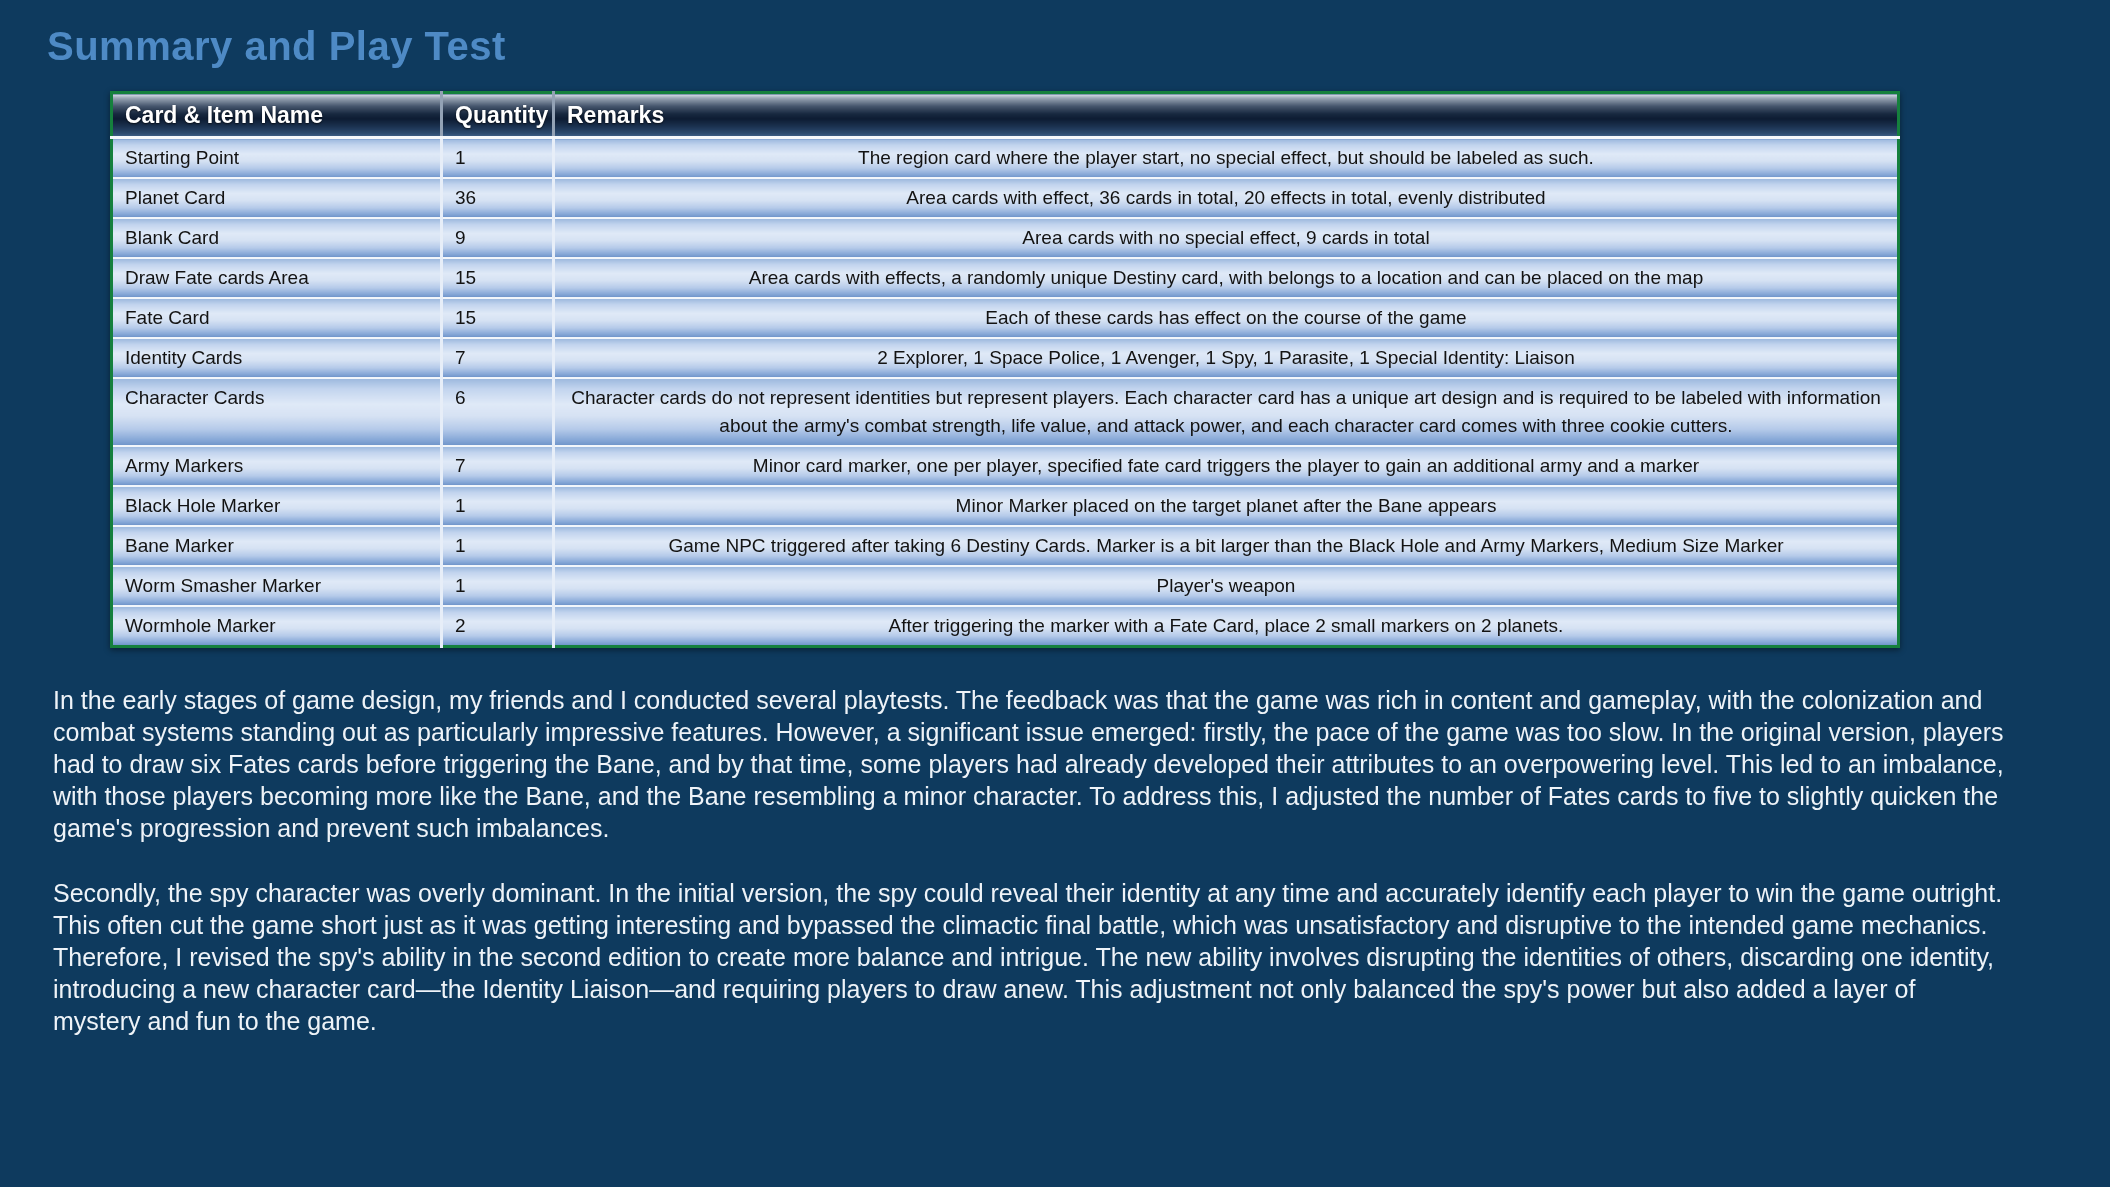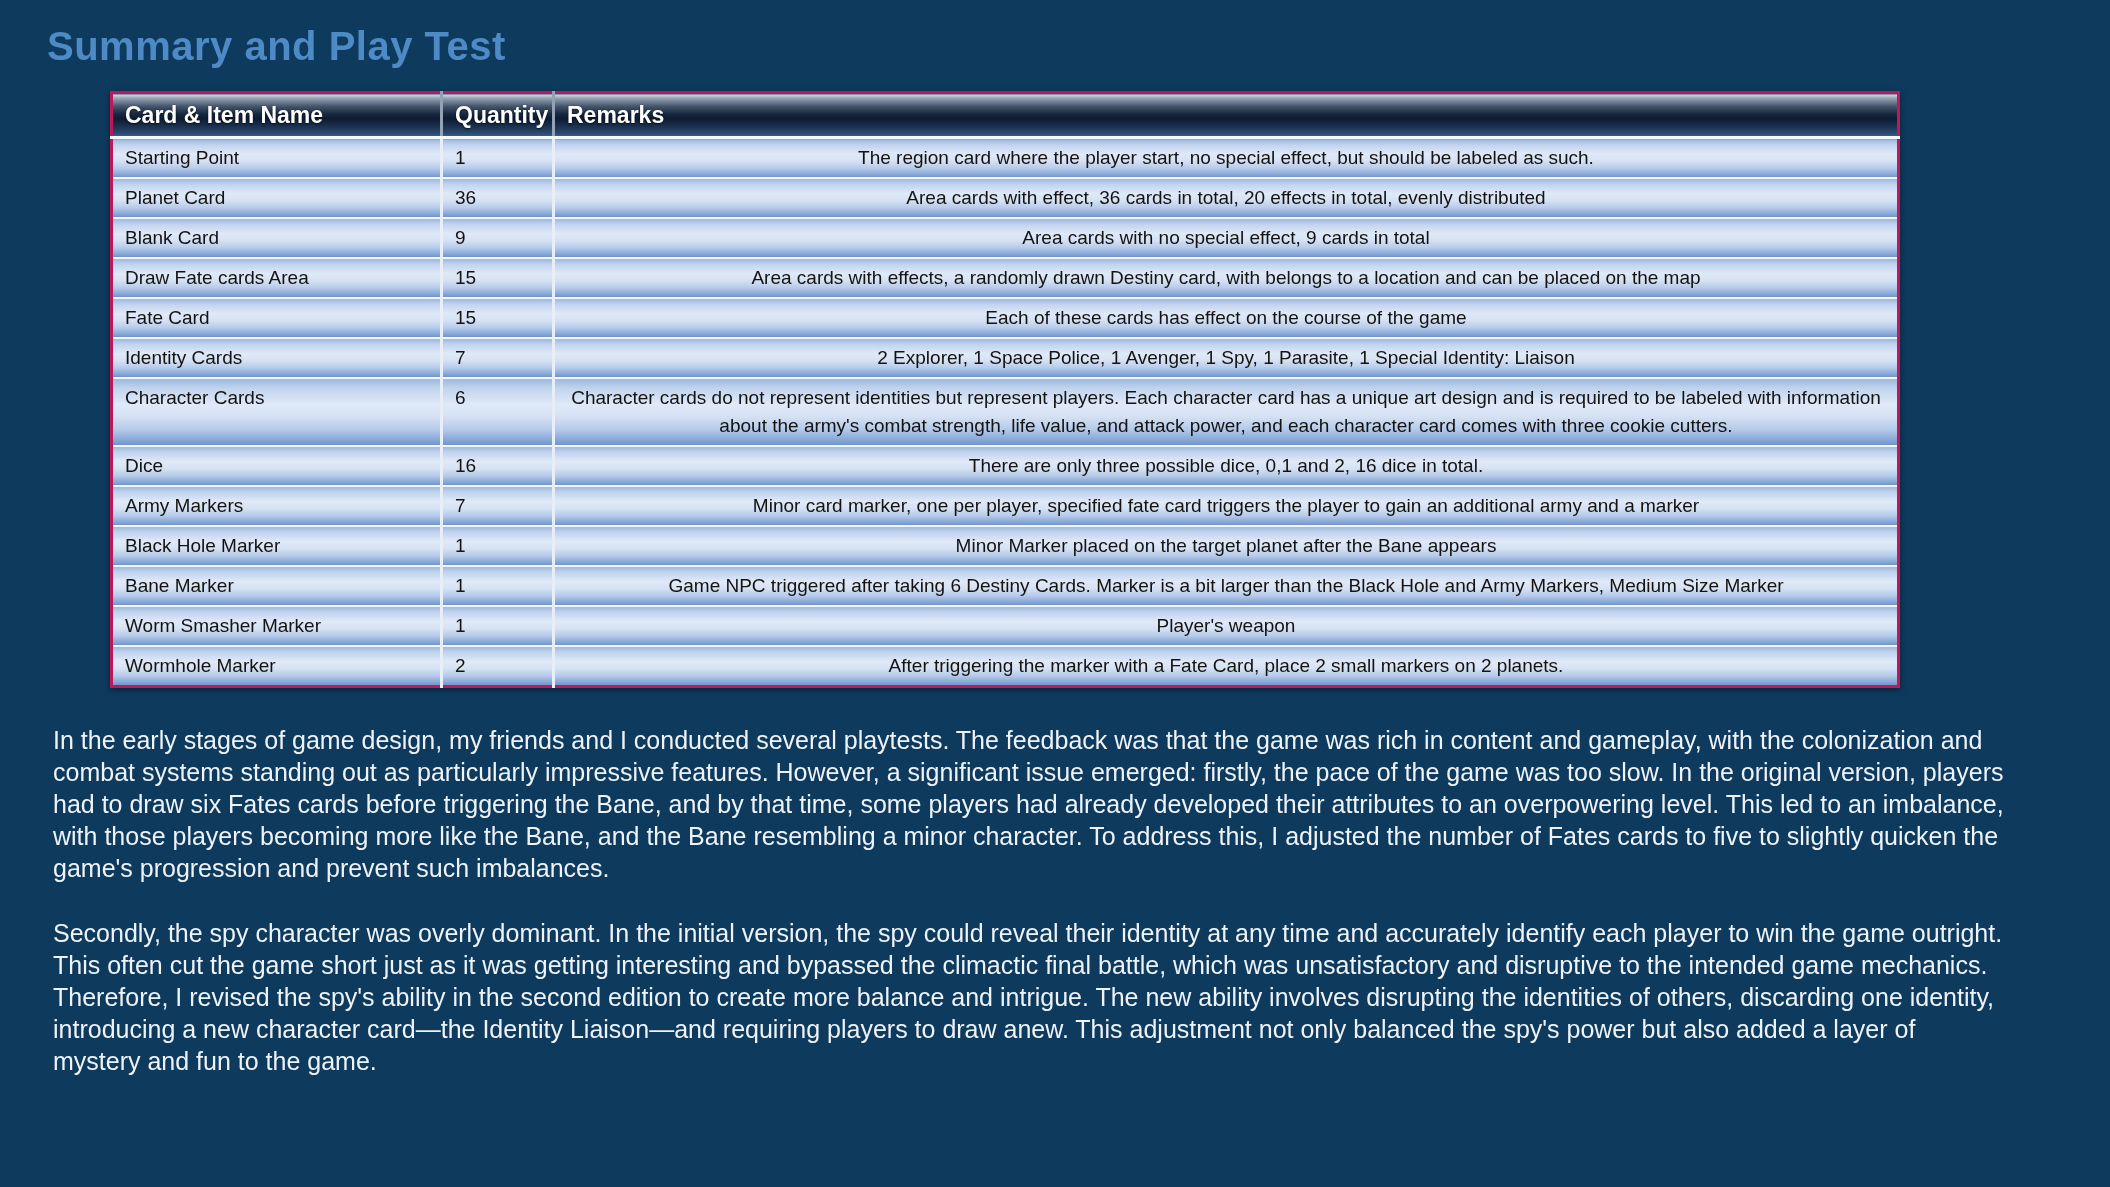--- a/index.html
+++ b/index.html
@@ -22,21 +22,21 @@
     font-size: 40px;
     font-weight: bold;
     color: #4e8ac5;
     letter-spacing: 0.5px;
   }
   table.summary-table {
     border-collapse: collapse;
     margin: 22px 0 0 110px;
     width: 1790px;
     table-layout: fixed;
-    border: 3px solid #be185d;
+    border: 3px solid #15803d;
     box-shadow: 0 2px 6px rgba(0,0,0,0.45);
   }
   col.c-name    { width: 330px; }
   col.c-qty     { width: 112px; }
   col.c-remarks { width: auto;  }
   th {
     background: linear-gradient(180deg,
       #d6dde6 0%, #97a3b3 9%, #45556c 28%, #182940 46%,
       #0d1c32 58%, #1b3150 76%, #2b4a6e 92%, #3d5f86 100%);
     color: #ffffff;
@@ -108,41 +108,36 @@
           <td>Area cards with effect, 36 cards in total, 20 effects in total, evenly distributed</td>
         </tr>
         <tr>
           <td>Blank Card</td>
           <td>9</td>
           <td>Area cards with no special effect, 9 cards in total</td>
         </tr>
         <tr>
           <td>Draw Fate cards Area</td>
           <td>15</td>
-          <td>Area cards with effects, a randomly drawn Destiny card, with belongs to a location and can be placed on the map</td>
+          <td>Area cards with effects, a randomly unique Destiny card, with belongs to a location and can be placed on the map</td>
         </tr>
         <tr>
           <td>Fate Card</td>
           <td>15</td>
           <td>Each of these cards has  effect on the course of the game</td>
         </tr>
         <tr>
           <td>Identity Cards</td>
           <td>7</td>
           <td>2 Explorer, 1 Space Police, 1 Avenger, 1 Spy, 1 Parasite, 1 Special Identity: Liaison</td>
         </tr>
         <tr>
           <td>Character Cards</td>
           <td>6</td>
           <td>Character cards do not represent identities but represent players. Each character card has a unique art design and is required to be labeled with information about the army's combat strength, life value, and attack power, and each character card comes with three cookie cutters.</td>
-        </tr>
-        <tr>
-          <td>Dice</td>
-          <td>16</td>
-          <td>There are only three possible dice, 0,1 and 2, 16 dice in total.</td>
         </tr>
         <tr>
           <td>Army Markers</td>
           <td>7</td>
           <td>Minor card marker, one per player, specified fate card triggers the player to gain an additional army and a marker</td>
         </tr>
         <tr>
           <td>Black Hole Marker</td>
           <td>1</td>
           <td>Minor Marker placed on the target planet after the Bane appears</td>

